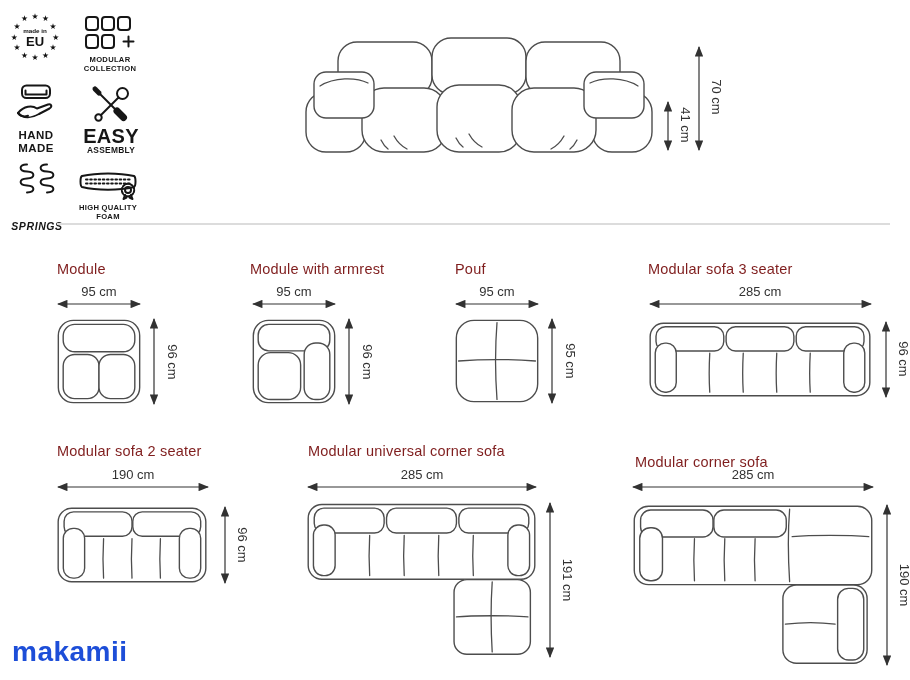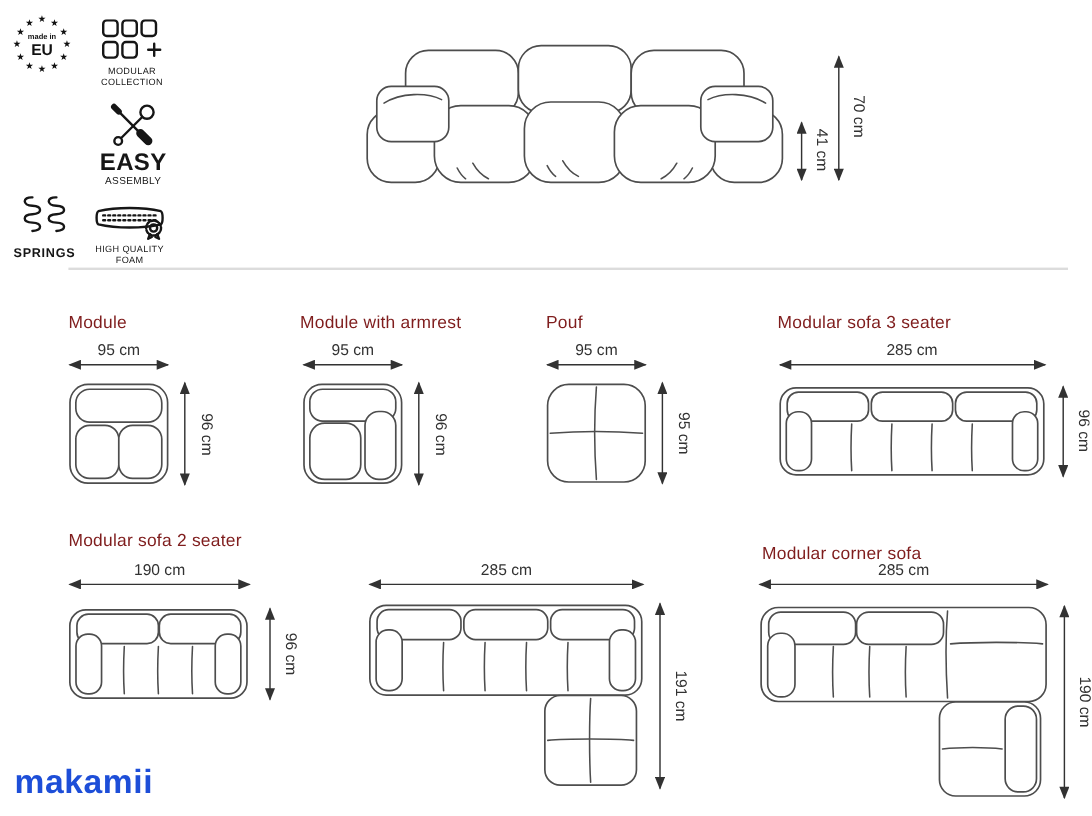--- a/index.html
+++ b/index.html
@@ -12,21 +12,21 @@
   
   .dim{stroke:#323232;stroke-width:1.2;}
   .dimtext{font-family:"Liberation Sans",sans-serif;font-size:13px;fill:#323232;}
   
   .title{font-size:14.5px;color:#7f1d1d;letter-spacing:.2px;white-space:nowrap;}
   
   .badge{display:flex;flex-direction:column;align-items:center;text-align:center;color:#161616;}
   .icon{fill:none;stroke:#161616;stroke-width:2;stroke-linecap:round;stroke-linejoin:round;}
   .b-big{font-weight:bold;font-size:20px;line-height:15px;letter-spacing:.3px;}
   .b-mid{font-weight:bold;font-size:11.5px;line-height:12.5px;letter-spacing:.4px;}
-  .b-sm{font-weight:normal;font-size:7.6px;line-height:9px;letter-spacing:.3px;text-align:center;}
+  .b-sm{font-weight:bold;font-size:7.6px;line-height:9px;letter-spacing:.3px;text-align:center;}
   .b-spr{font-weight:bold;font-size:10.5px;letter-spacing:.6px;}
   .product-title{font-size:19px;font-weight:bold;letter-spacing:2.5px;color:#1d1d1d;text-align:center;}
   .divider{height:2px;background:#dcdcdc;}
   .logo{font-size:28px;font-weight:bold;color:#1d4ed8;letter-spacing:.5px;}
 </style>
 </head>
 <body>
 
 <div class="canvas">
 
@@ -69,20 +69,34 @@
         <rect x="17" y="19" width="12" height="13" rx="3"></rect>
         <path d="M38.5,25.5 h10 M43.5,20.5 v10"></path>
       </g>
     </svg>
     <div class="b-sm" style="margin-top:5px;">
       <div>MODULAR</div>
       <div>COLLECTION</div>
     </div>
   </div>
 
+  <div class="abs badge" style="left:12px;top:84px;width:48px;">
+    <svg width="44" height="38" viewBox="0 0 44 38">
+      <g class="icon" stroke-width="1.8">
+        <rect x="8" y="1.5" width="28" height="12.5" rx="4.5"></rect>
+        <path d="M11.5,10.5 h21 M11.5,10.5 v-4 M32.5,10.5 v-4"></path>
+        <path d="M4,29 C10,22 18,21 23,24.5 L34,20.5 C37.5,19.5 38.5,22.5 35.5,24.5 L25,30 C17,34.5 9,34.5 4,29 z"></path>
+        <path d="M4,29 C6,32 10,33 14,31.8"></path>
+      </g>
+    </svg>
+    <div class="b-mid" style="margin-top:7px;">
+      <div>HAND</div>
+      <div>MADE</div>
+    </div>
+  </div>
 
   <div class="abs badge" style="left:82px;top:84px;width:58px;">
     <svg width="46" height="40" viewBox="0 0 46 40">
       <g class="icon" stroke-width="2.8">
         <circle cx="34.5" cy="9.5" r="5.5"></circle>
         <path d="M30.5,13.5 L13,31"></path>
         <circle cx="10.5" cy="33.5" r="3.2"></circle>
       </g>
       <g class="icon" stroke-width="2.8">
         <path d="M10,8 L27,25"></path>
@@ -94,21 +108,21 @@
     <div class="b-sm" style="margin-top:2px;font-size:8.4px;">ASSEMBLY</div>
   </div>
 
   <div class="abs badge" style="left:12px;top:162px;width:50px;">
     <svg width="44" height="34" viewBox="0 0 44 34">
       <g class="icon" stroke-width="2.2">
         <path d="M12,2.5 C3.5,2 3.5,9 12,9.5 C20.5,10 20.5,16 12,16.5 C3.5,17 3.5,23 12,23.5 C20.5,24 20.5,30 12,30.5"></path>
         <path d="M32,2.5 C23.5,2 23.5,9 32,9.5 C40.5,10 40.5,16 32,16.5 C23.5,17 23.5,23 32,23.5 C40.5,24 40.5,30 32,30.5"></path>
       </g>
     </svg>
-    <div class="b-spr" style="margin-top:9px;">SPRINGS</div>
+    <div class="b-spr" style="margin-top:24px;font-style:italic;">SPRINGS</div>
   </div>
 
   <div class="abs badge" style="left:70px;top:168px;width:76px;">
     <svg width="66" height="32" viewBox="0 0 66 32">
       <path class="icon" stroke-width="2" d="M7,8 C22,4.5 44,4.5 59,8 C61,9 61,18 59,19 C44,22.5 22,22.5 7,19 C5,18 5,9 7,8 z"></path>
       <path class="icon" stroke-width="1.5" stroke-dasharray="1.6,2.6" d="M11,11.5 H55 M11,15.5 H55"></path>
       <circle class="icon" cx="53" cy="22" r="6.2" stroke-width="1.8" stroke-dasharray="2.4,1.4"></circle>
       <circle class="icon" cx="53" cy="22" r="3" stroke-width="1.4"></circle>
       <path class="icon" stroke-width="1.4" d="M50,27 L48.5,31 L51.5,29.5 M56,27 L57.5,31 L54.5,29.5"></path>
     </svg>
@@ -202,20 +216,21 @@
       <rect class="shape" x="8" y="27" width="27" height="63" rx="12.5"></rect>
       <rect class="shape" x="250" y="27" width="27" height="63" rx="12.5"></rect>
       <path class="line" d="M78,40 C77,58 77,74 78,90 M121,40 C120,58 120,74 121,90
                            M164,40 C163,58 163,74 164,90 M207,40 C206,58 206,74 207,90"></path>
     </svg>
     <line class="dim" x1="246" y1="40" x2="246" y2="115" marker-start="url(#ah)" marker-end="url(#ah)"></line>
     <text class="dimtext" text-anchor="middle" x="259" y="77" transform="rotate(90 259 77)">96 cm</text>
   </svg>
 
   <div class="abs title" style="left:57px;top:443px;">Modular sofa 2 seater</div>
+  <div class="abs title" style="left:308px;top:443px;">Modular universal corner sofa</div>
   <div class="abs title" style="left:635px;top:454px;">Modular corner sofa</div>
 
   <svg class="abs" style="left:48px;top:465px;" width="205" height="150" viewBox="0 0 205 150">
     <text class="dimtext" x="85" y="14" text-anchor="middle">190 cm</text>
     <line class="dim" x1="10" y1="22" x2="160" y2="22" marker-start="url(#ah)" marker-end="url(#ah)"></line>
     <svg x="9" y="42" width="150" height="76" viewBox="0 0 190 96">
       <rect class="shape" x="1.5" y="1.5" width="187" height="93" rx="17"></rect>
       <rect class="shape" x="9" y="6" width="86" height="31" rx="12"></rect>
       <rect class="shape" x="96" y="6" width="86" height="31" rx="12"></rect>
       <rect class="shape" x="8" y="27" width="27" height="63" rx="12.5"></rect>

